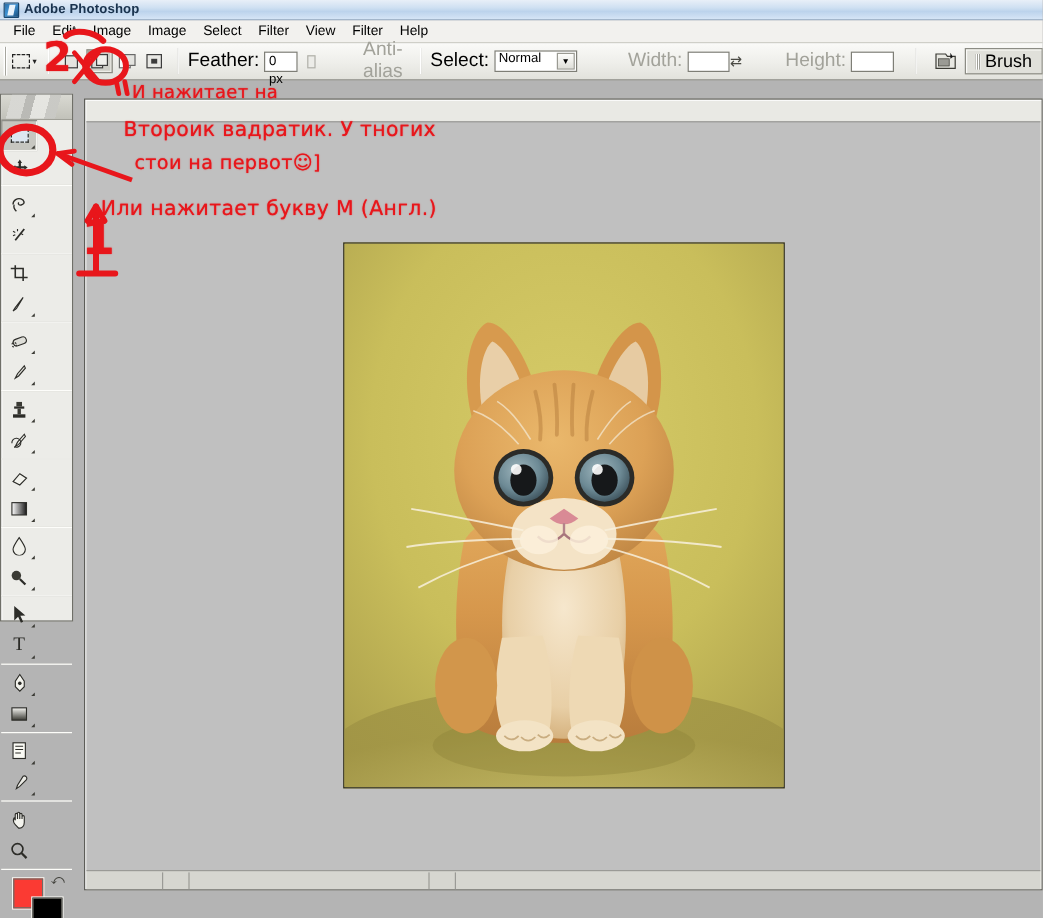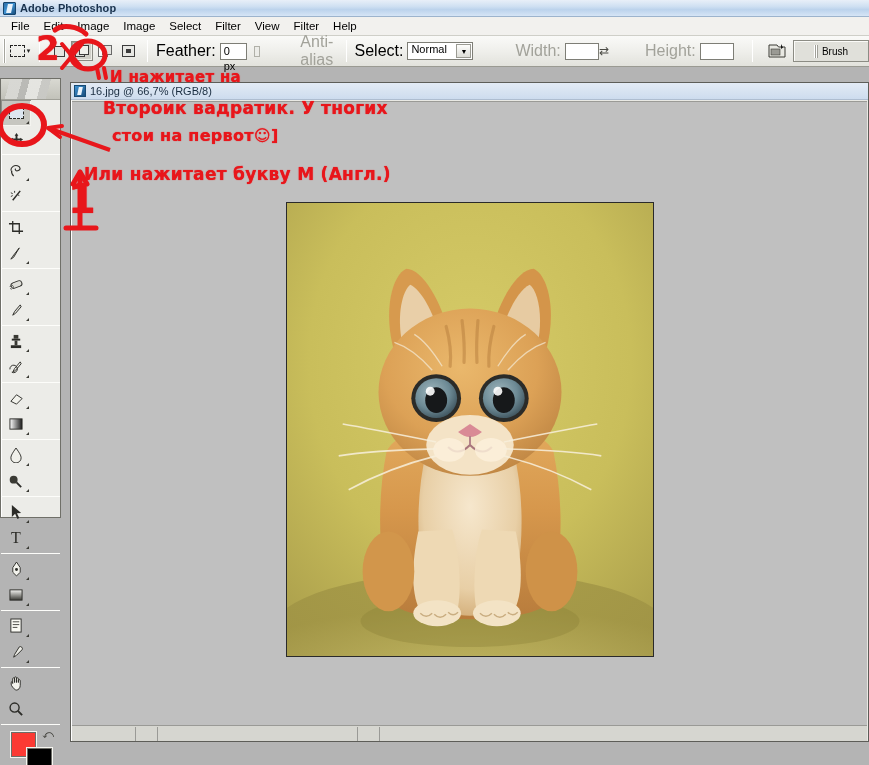--- a/index.html
+++ b/index.html
@@ -92,21 +92,21 @@
     display:flex; align-items:center; justify-content:center; font-size:7px;
   }
   .chk { width:11px; height:11px; border:1px solid #b0b0a8; background:#ececE8; margin-right:4px; }
   .swap-icon { width:16px; display:flex; align-items:center; justify-content:center; color:#4a4a44; font-size:12px; }
   .palette-well-icon {
     width:24px; height:22px; display:flex; align-items:center; justify-content:center;
     margin-left:6px;
   }
   .brush-tab {
     height:22px; border:1px solid #8c8c84; background:#e0e0da;
-    display:flex; align-items:center; padding:0 20px; margin-left:6px; font-size:10px;
+    display:flex; align-items:center; padding:0 8px; margin-left:6px; font-size:15px;
     box-shadow: inset 1px 1px 0 #fbfbf8;
   }
   .brush-tab .tgrip { width:4px; height:13px; margin-right:4px;
     background: repeating-linear-gradient(to right,#fff 0 1px,#a0a098 1px 2px); }
 
   
   .toolbox {
     position: absolute; left: 0; top: 78px; width: 61px; height: 440px;
     background: #ecece8; border:1px solid #6f6f68;
     box-shadow: inset 1px 1px 0 #fff;
@@ -171,21 +171,21 @@
     background:#d6d6d0; border-top:1px solid #9a9a96; display:flex; align-items:center;
   }
   .ds-cell { height:14px; border-right:1px solid #9a9a96; display:flex; align-items:center;
     padding:0 3px; font-size:10px; color:#222; }
 
   
   .kitten { position:absolute; left:0; top:0; width:100%; height:100%; }
 
   
   .ann {
-    position:absolute; color:#e8161b; font-weight:bold;
+    position:absolute; color:#e8161b; font-weight:normal;
     font-family:"DejaVu Sans", sans-serif; white-space:nowrap;
     text-shadow: 0 0 1px #e8161b;
   }
   .ann-line { font-size:15px; letter-spacing:.3px; }
   .ann-num { font-size:34px; font-weight:bold; }
   svg.overlay { position:absolute; left:0; top:0; width:869px; height:765px; pointer-events:none; }
   .bg-desktop { position:absolute; left:0; top:67px; width:869px; height:698px;
     background:#b4b4b4; }
 </style>
 </head>
@@ -474,24 +474,20 @@
     <div class="colors">
       <div class="fg-sw"></div>
       <div class="bg-sw"></div>
       <div class="swap-mini">⤺</div>
 
     </div>
 
   </div>
 
   <div class="docwin">
-    <div class="doc-title">
-      <div class="doc-ico"></div>
-      <div class="doc-title-text">16.jpg @ 66,7% (RGB/8)</div>
-    </div>
 
     <div class="doc-canvas">
       <div class="img-frame">
         <svg class="kitten" viewBox="0 0 368 455" preserveAspectRatio="none">
           <defs>
             <radialGradient id="bgg" cx="50%" cy="35%" r="80%">
               <stop offset="0%" stop-color="#d6cb68"></stop>
               <stop offset="55%" stop-color="#c9be5b"></stop>
               <stop offset="100%" stop-color="#a89c4a"></stop>
             </radialGradient>

